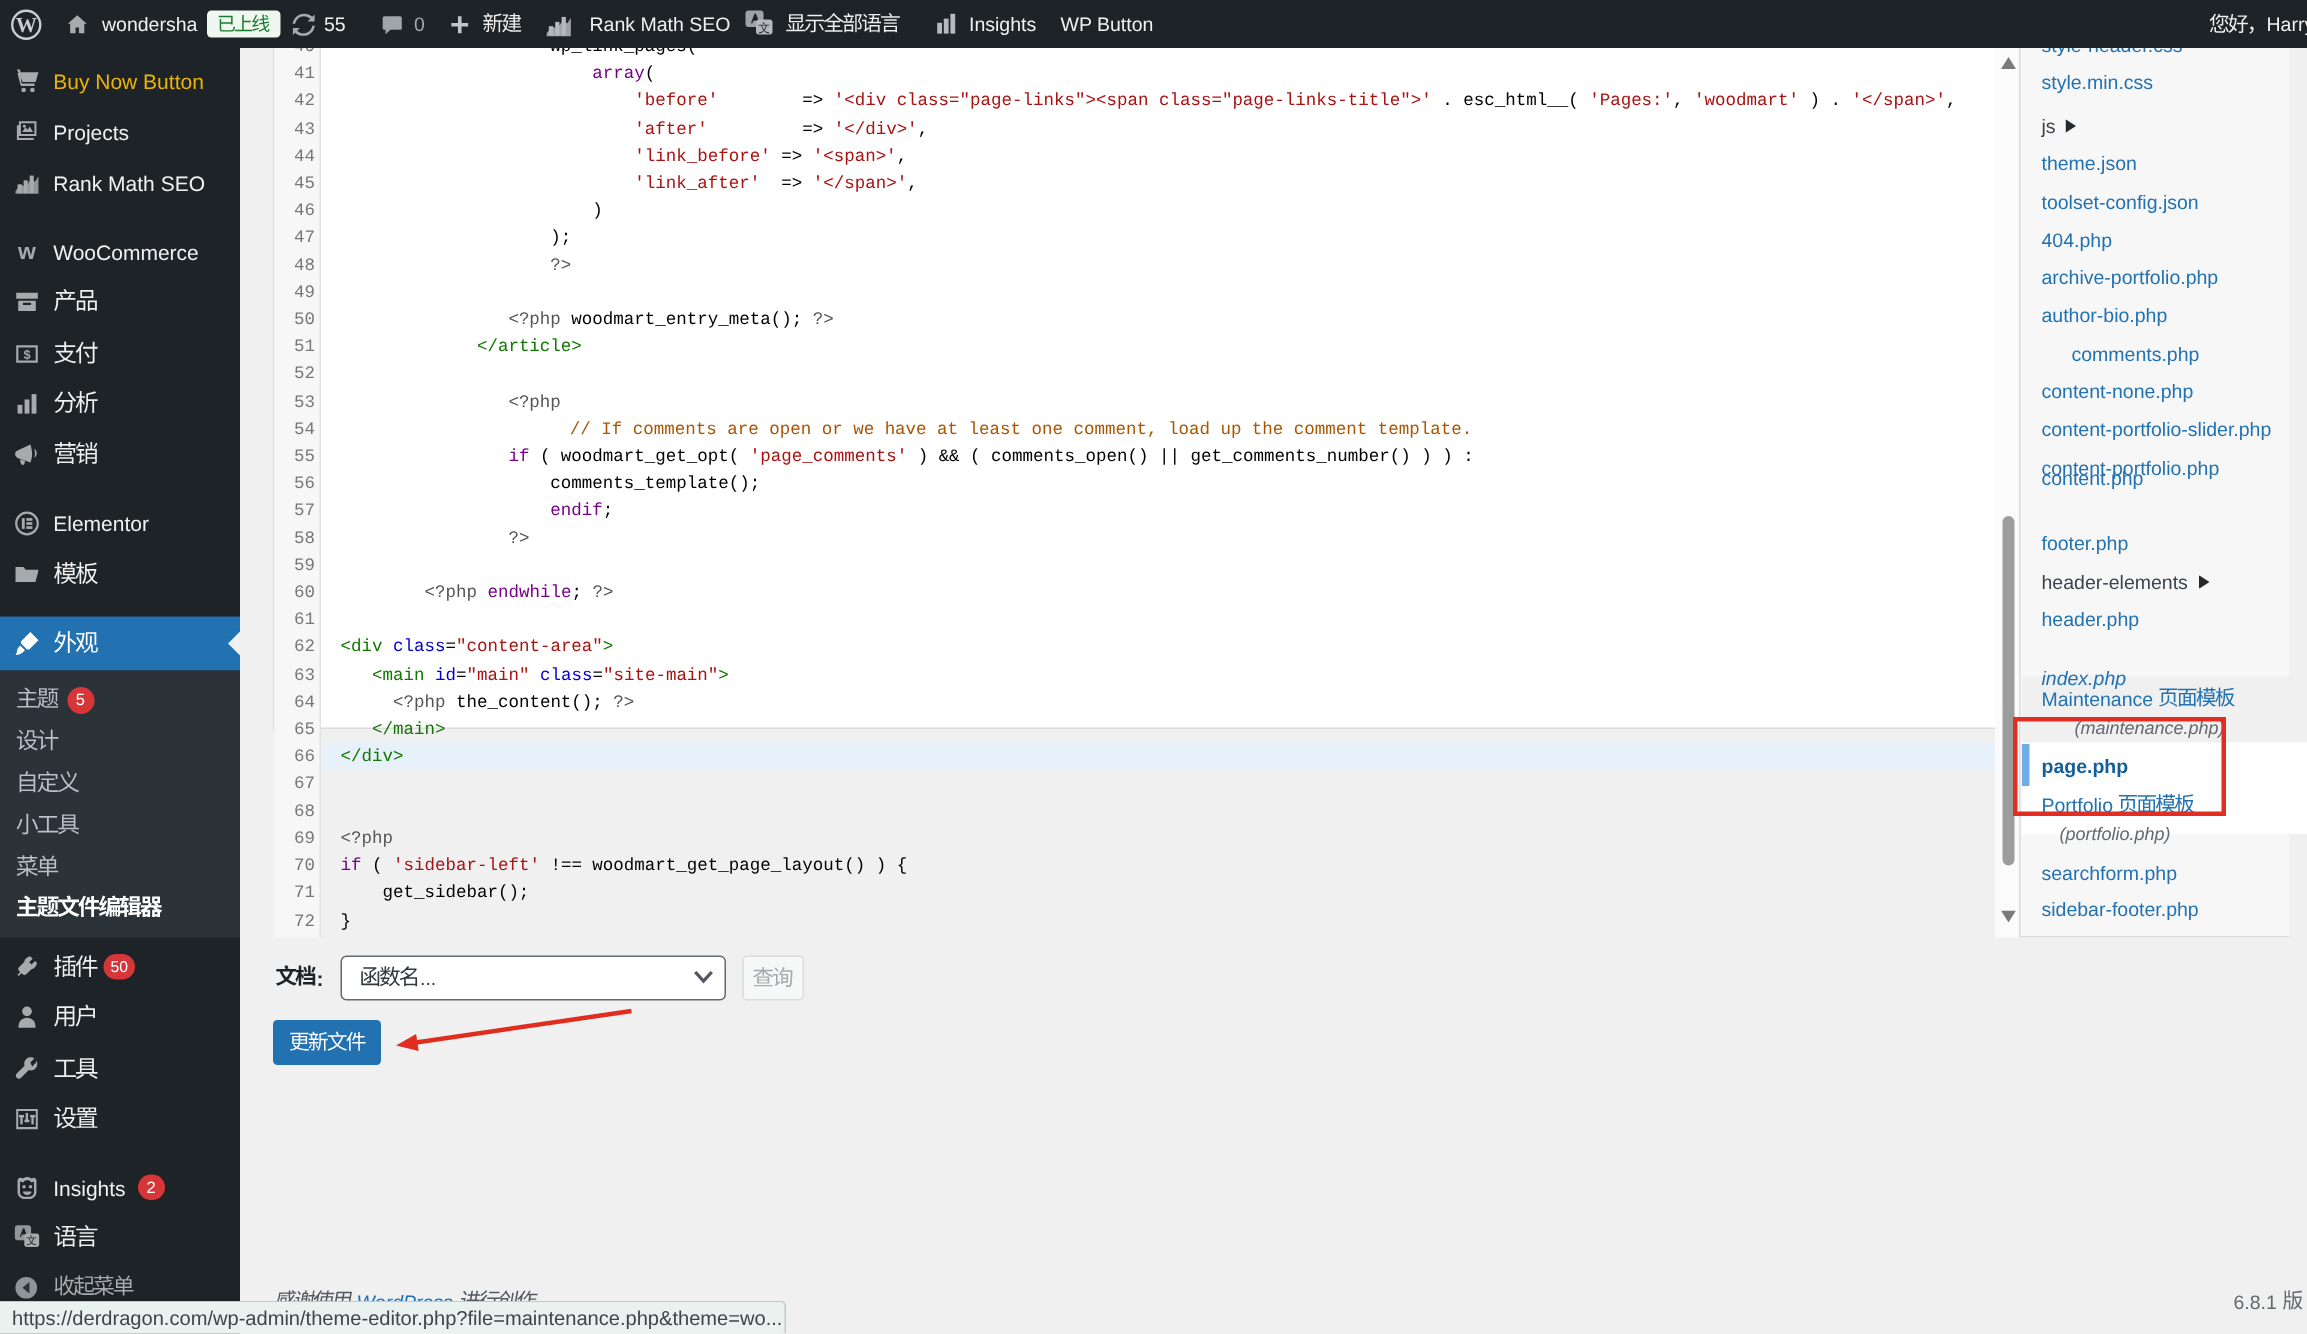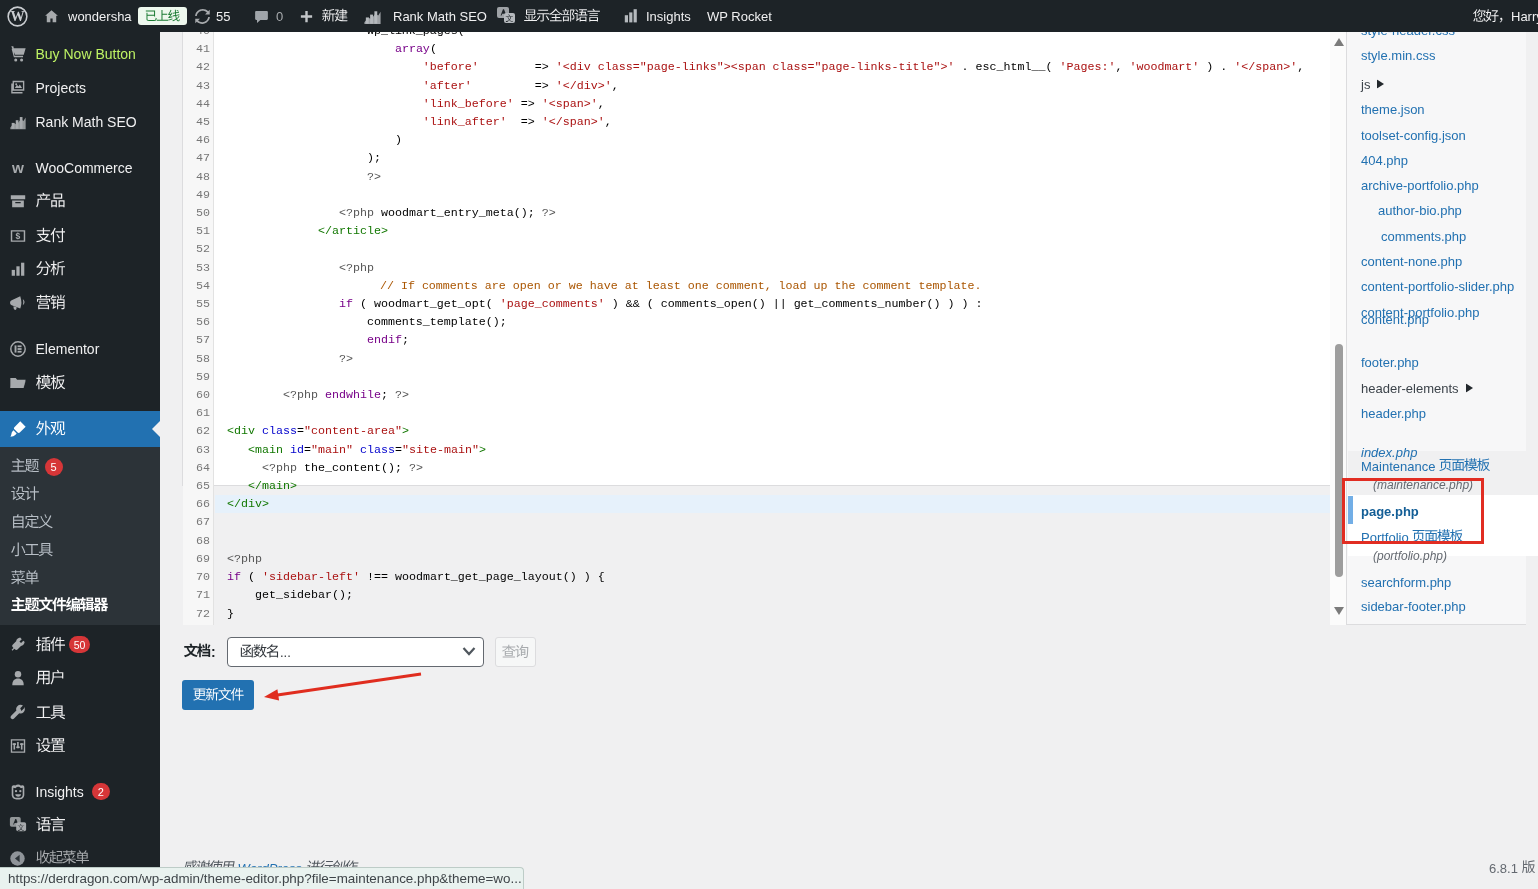--- a/index.html
+++ b/index.html
@@ -71,37 +71,37 @@
         <use href="#g9" transform="translate(50.05,11.44) scale(0.01391,-0.01391)"></use>
         <use href="#g10" transform="translate(62.66,11.44) scale(0.01391,-0.01391)"></use>
       </svg>
     </div>
     <svg style="position:absolute;left:624px;top:8px;color:#b5b9bd;" width="16" height="16" viewBox="0 0 20 20" fill="#b5b9bd">
       <rect x="1" y="9" width="4" height="9"></rect>
       <rect x="6.5" y="5.5" width="4" height="12.5"></rect>
       <rect x="12" y="1.5" width="4" height="16.5"></rect>
     </svg>
     <div class="row" style="left:646px;top:16px;color:#f0f0f1;font-size:13px;">Insights</div>
-    <div class="row" style="left:707px;top:16px;color:#f0f0f1;font-size:13px;">WP Rocket</div>
+    <div class="row" style="left:707px;top:16px;color:#f0f0f1;font-size:13px;">WP Button</div>
     <div class="row" style="left:1473px;top:16px;">
       <svg width="38" height="14" viewBox="0 0 38 14" style="fill:#f0f0f1;display:block;overflow:visible;">
         <use href="#g11" transform="translate(-0.39,11.44) scale(0.01391,-0.01391)"></use>
         <use href="#g12" transform="translate(12.22,11.44) scale(0.01391,-0.01391)"></use>
         <use href="#g13" transform="translate(24.83,11.44) scale(0.01391,-0.01391)"></use>
       </svg>
       <span style="color:#f0f0f1;font-size:13px;">Harry</span>
     </div>
   </div>
 <div id="sidebar">
     <svg style="position:absolute;left:9px;top:12.6px;color:#a7aaad;" width="18" height="18" viewBox="0 0 20 20" fill="#a7aaad">
       <path d="M2.5 1.5h2.3l.5 2h13.2l-2.1 7.2H6.8zM6.1 11.9h9.5v1.8H5.4L2.9 4.3h1.9z"></path>
       <circle cx="7.5" cy="16.7" r="1.7"></circle>
       <circle cx="14" cy="16.7" r="1.7"></circle>
     </svg>
-    <div class="row mi" style="left:35.5px;top:21.6px;color:#bef264;">Buy Now Button</div>
+    <div class="row mi" style="left:35.5px;top:21.6px;color:#eab308;">Buy Now Button</div>
     <svg style="position:absolute;left:9px;top:46.6px;color:#a7aaad;" width="18" height="18" viewBox="0 0 20 20" fill="#a7aaad">
       <path d="M4 2h13v11H4zm1.5 1.5v8h10v-8zM6.5 10l2.3-3.5 1.7 1.8L12 6l2.5 4zM2.5 5H4v9.5h11V16H2.5z"></path>
       <circle cx="8" cy="5.8" r="1.1"></circle>
     </svg>
     <div class="row mi" style="left:35.5px;top:55.6px;color:#f0f0f1;">Projects</div>
     <svg style="position:absolute;left:9px;top:80.6px;color:#a7aaad;" width="18" height="18" viewBox="0 0 20 20" fill="#a7aaad">
       <path d="M1.5 16l4-5 3 2 4.5-6 3 2 2.5-4v13H1.5z" opacity=".85"></path>
       <rect x="3" y="11" width="3" height="6.5"></rect>
       <rect x="7.5" y="8" width="3" height="9.5"></rect>
       <rect x="12" y="4.5" width="3" height="13"></rect>
@@ -401,21 +401,21 @@
     </div>
     <div class="row" style="left:14px;top:102.5px;">
       <span class="fl">toolset-config.json</span>
     </div>
     <div class="row" style="left:14px;top:127.7px;">
       <span class="fl">404.php</span>
     </div>
     <div class="row" style="left:14px;top:153px;">
       <span class="fl">archive-portfolio.php</span>
     </div>
-    <div class="row" style="left:14px;top:178.3px;margin-left:17px;">
+    <div class="row" style="left:14px;top:178.3px;">
       <span class="fl">author-bio.php</span>
     </div>
     <div class="row" style="left:14px;top:203.6px;margin-left:20px;">
       <span class="fl">comments.php</span>
     </div>
     <div class="row" style="left:14px;top:228.9px;">
       <span class="fl">content-none.php</span>
     </div>
     <div class="row" style="left:14px;top:254.2px;">
       <span class="fl">content-portfolio-slider.php</span>
@@ -443,21 +443,21 @@
     </div>
     <div class="row" style="left:14px;top:433.7px;">
       <span class="fl">Maintenance&nbsp;</span>
       <svg width="51" height="14" viewBox="0 0 51 14" style="fill:#2271b1;display:block;overflow:visible;">
         <use href="#g52" transform="translate(-0.39,11.44) scale(0.01391,-0.01391)"></use>
         <use href="#g53" transform="translate(12.22,11.44) scale(0.01391,-0.01391)"></use>
         <use href="#g22" transform="translate(24.83,11.44) scale(0.01391,-0.01391)"></use>
         <use href="#g23" transform="translate(37.44,11.44) scale(0.01391,-0.01391)"></use>
       </svg>
     </div>
-    <div class="row" style="left:26px;top:453.3px;">
+    <div class="row" style="left:36px;top:453.3px;">
       <span style="color:#646970;font-size:12px;font-style:italic;">(maintenance.php)</span>
     </div>
     <div class="row" style="left:14px;top:479.2px;">
       <span style="color:#135e96;font-size:13px;font-weight:bold;">page.php</span>
     </div>
     <div class="row" style="left:14px;top:504.6px;">
       <span class="fl">Portfolio&nbsp;</span>
       <svg width="51" height="14" viewBox="0 0 51 14" style="fill:#2271b1;display:block;overflow:visible;">
         <use href="#g52" transform="translate(-0.39,11.44) scale(0.01391,-0.01391)"></use>
         <use href="#g53" transform="translate(12.22,11.44) scale(0.01391,-0.01391)"></use>

